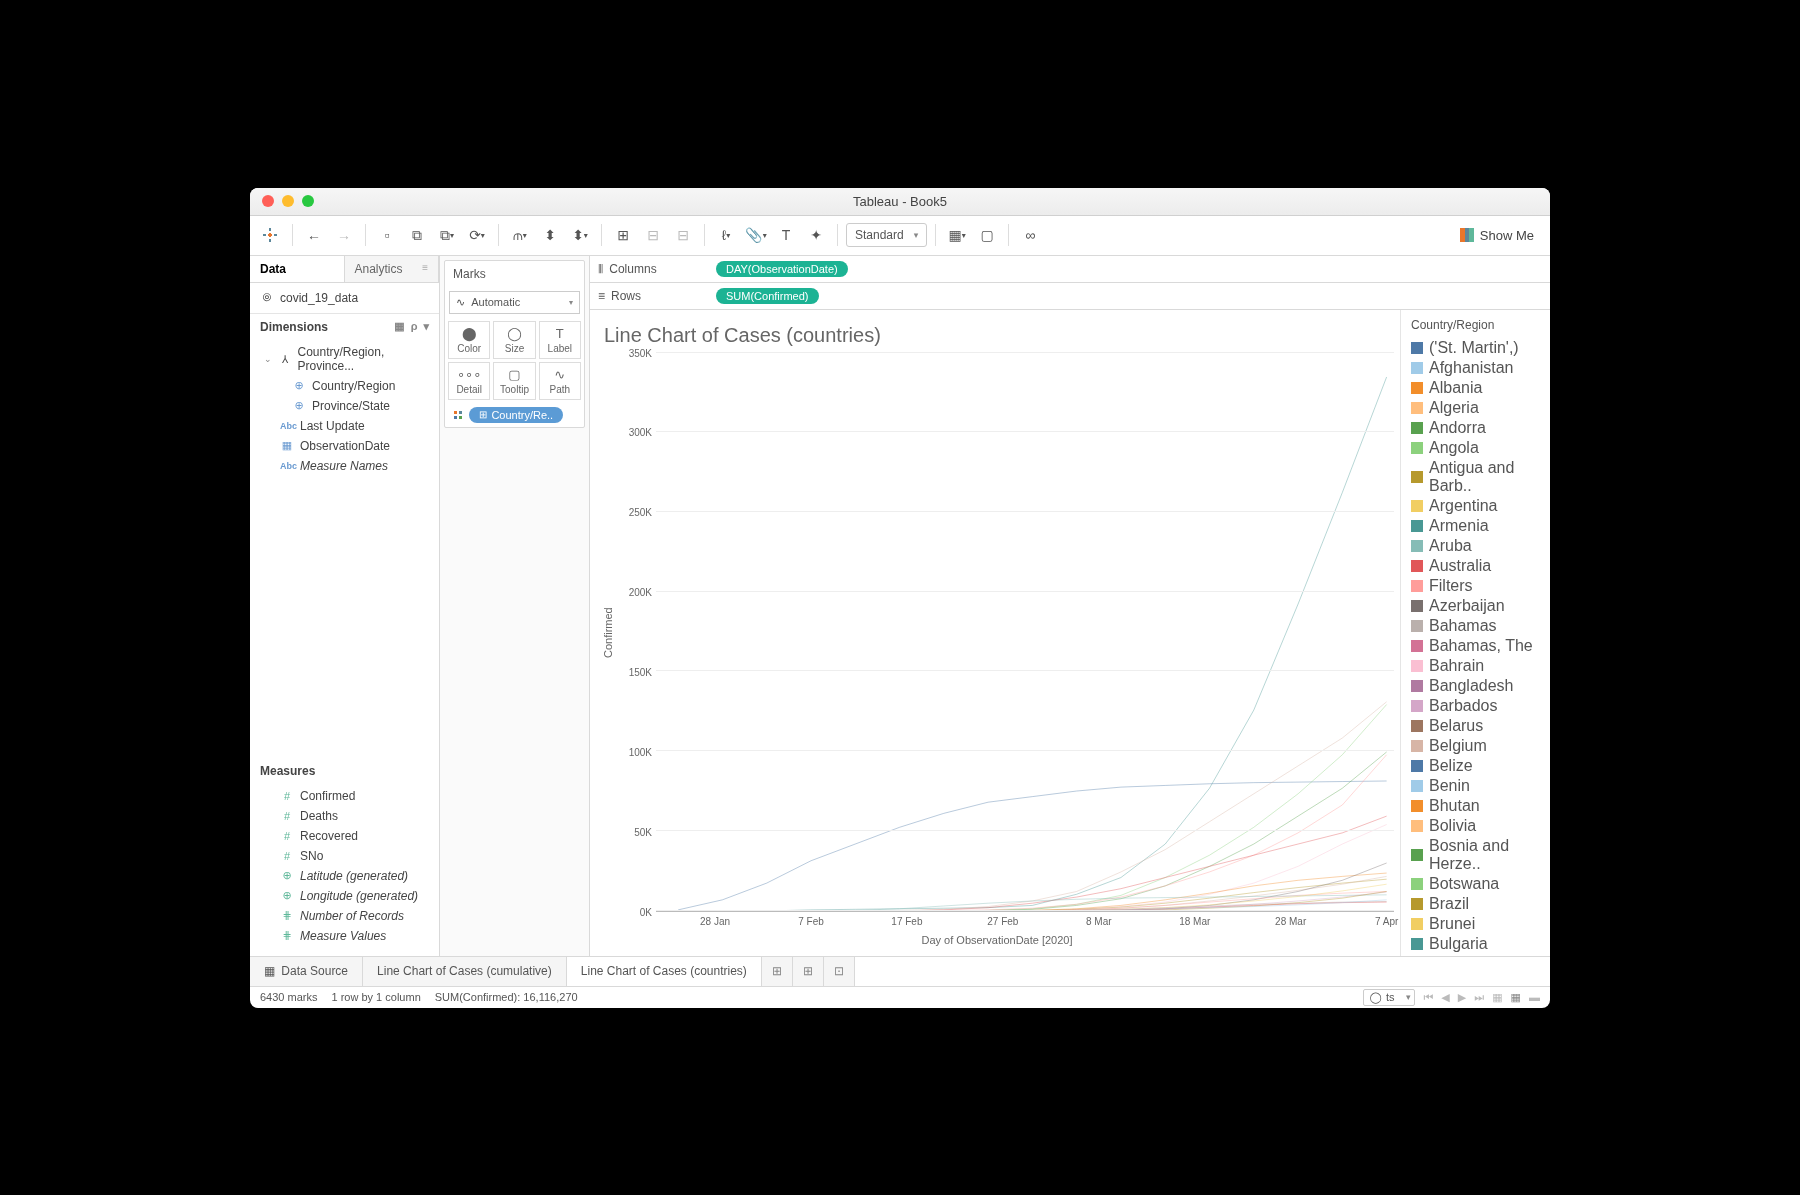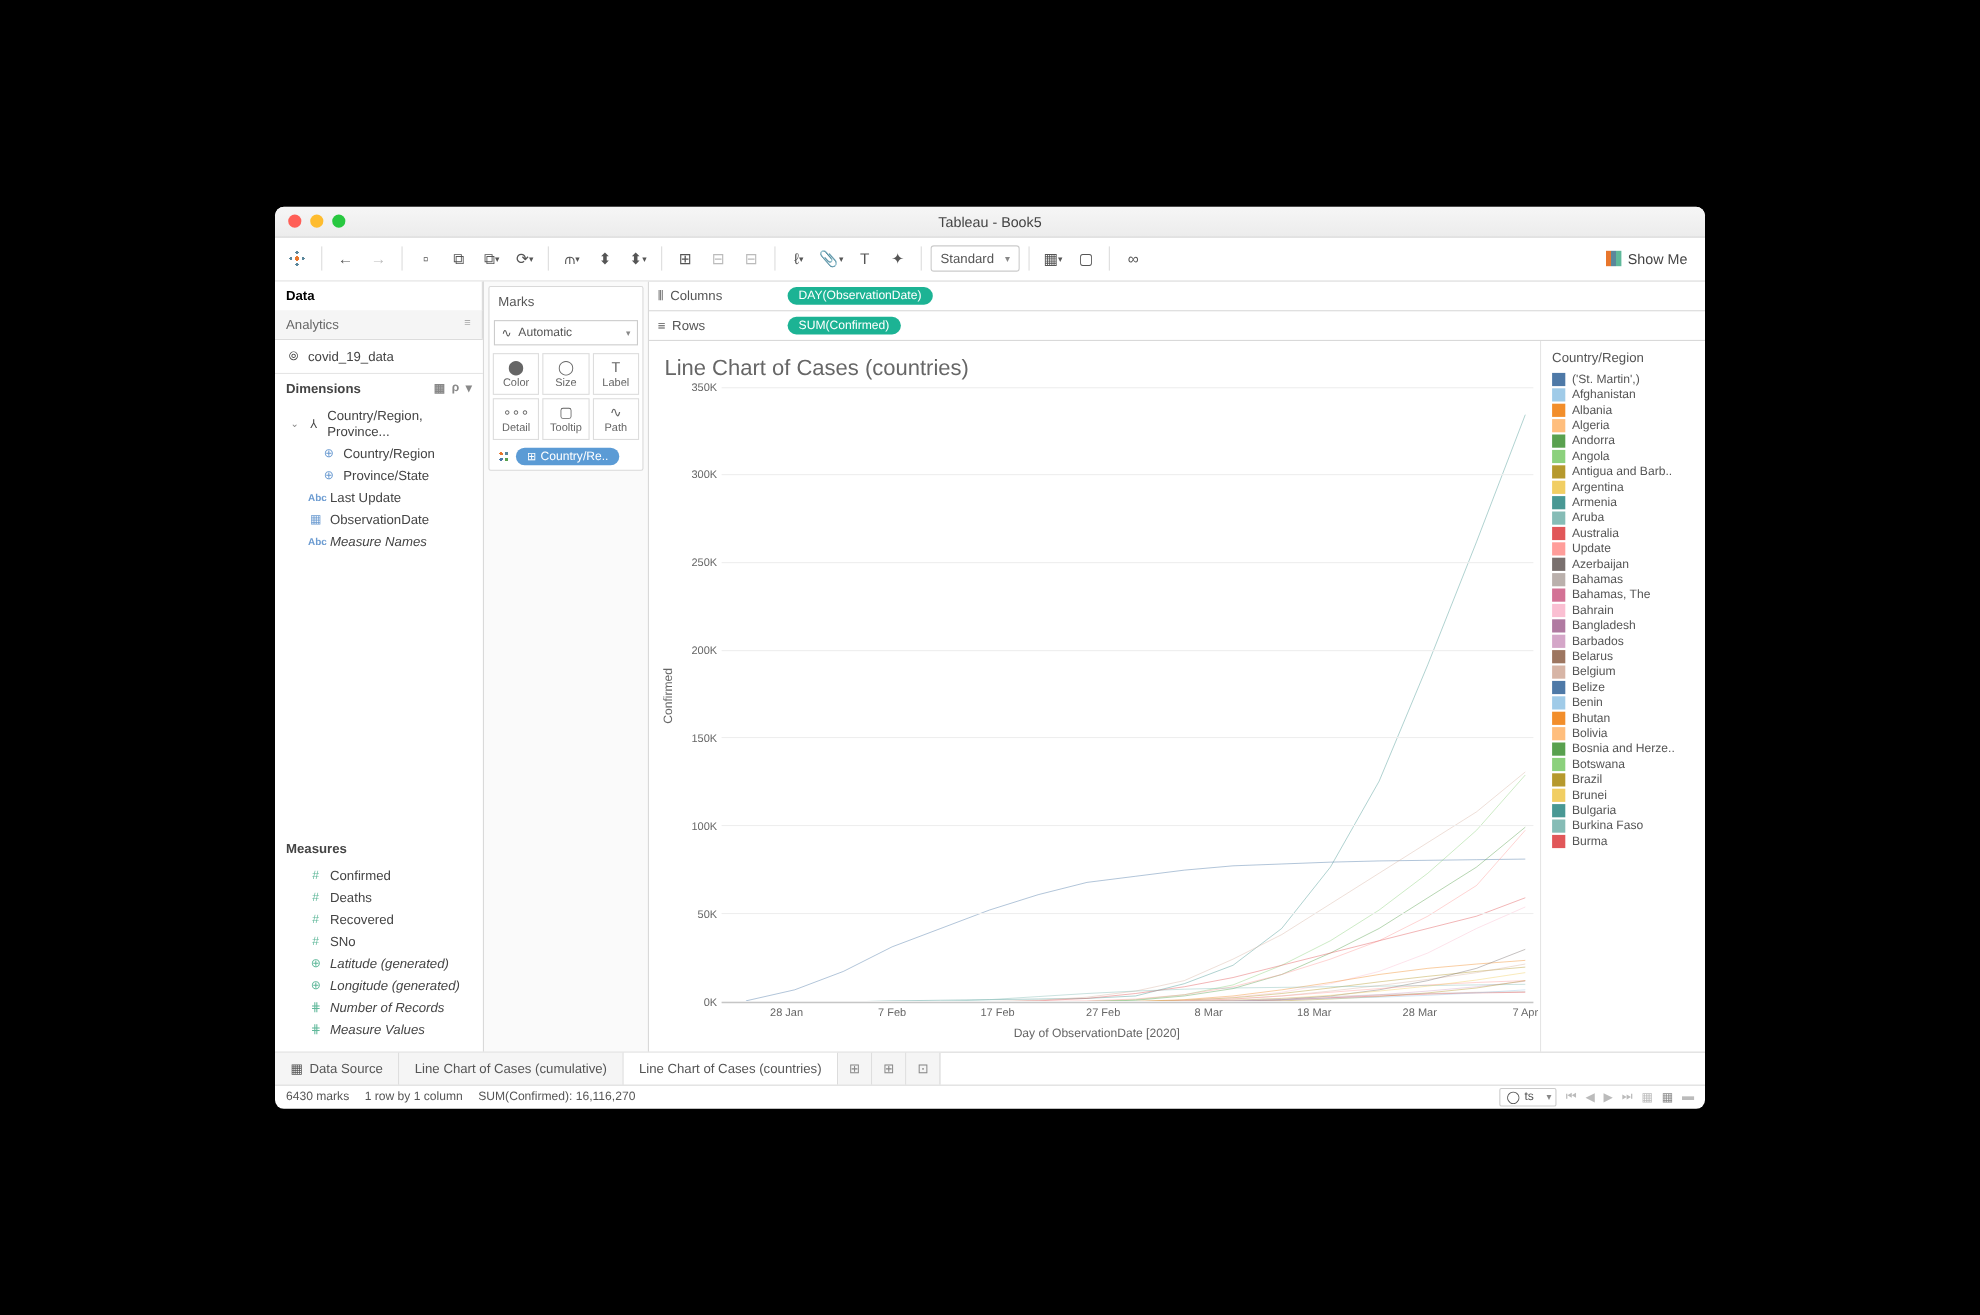--- a/index.html
+++ b/index.html
@@ -11,21 +11,21 @@
 .tb-red{background:#ff5f57;}.tb-yellow{background:#febc2e;}.tb-green{background:#28c840;}
 .tb-title{position:absolute;left:50%;transform:translateX(-50%);font-size:13px;color:#444;}
 .toolbar{height:40px;border-bottom:1px solid #d9d9d9;display:flex;align-items:center;padding:0 6px;gap:4px;}
 .tbtn{width:26px;height:26px;display:flex;align-items:center;justify-content:center;border-radius:3px;color:#555;font-size:14px;}
 .tsep{width:1px;height:22px;background:#ddd;margin:0 4px;}
 .tdrop{border:1px solid #ccc;border-radius:3px;height:24px;display:flex;align-items:center;padding:0 8px;font-size:12px;gap:10px;color:#555;}
 .logo{width:28px;height:28px;background:radial-gradient(circle at 50% 50%,#e8762c 2px,transparent 2px),radial-gradient(circle at 30% 50%,#5b879b 1.5px,transparent 1.5px),radial-gradient(circle at 70% 50%,#5b879b 1.5px,transparent 1.5px),radial-gradient(circle at 50% 30%,#5b879b 1.5px,transparent 1.5px),radial-gradient(circle at 50% 70%,#5b879b 1.5px,transparent 1.5px);border-radius:3px;}
 .showme{margin-left:auto;display:flex;align-items:center;gap:6px;font-size:13px;color:#444;padding-right:10px;}
 .main{flex:1;display:flex;min-height:0;}
 .leftcol{width:190px;border-right:1px solid #d9d9d9;display:flex;flex-direction:column;}
-.tabs{display:flex;border-bottom:1px solid #d9d9d9;flex-direction:column;}
+.tabs{display:flex;border-bottom:1px solid #d9d9d9;}
 .tab{flex:1;padding:6px 10px;font-size:12px;text-align:left;border-right:1px solid #d9d9d9;}
 .tab.active{font-weight:600;background:#fff;}
 .tab:not(.active){background:#f5f5f5;color:#666;}
 .dsrow{padding:8px 10px;display:flex;align-items:center;gap:6px;font-size:12px;color:#444;border-bottom:1px solid #e5e5e5;}
 .secthdr{padding:6px 10px;font-size:12px;font-weight:600;display:flex;align-items:center;color:#444;}
 .secthdr .icons{margin-left:auto;display:flex;gap:6px;color:#888;font-size:11px;}
 .fieldlist{padding:2px 0;}
 .field{display:flex;align-items:center;gap:6px;padding:3px 10px 3px 14px;font-size:12px;color:#444;}
 .field.indent2{padding-left:42px;}
 .ficon{width:14px;text-align:center;font-size:11px;}
@@ -55,21 +55,21 @@
 .viztitle{font-size:20px;color:#666;font-weight:300;padding:4px 0 6px 4px;}
 .yaxis-label{writing-mode:vertical-rl;transform:rotate(180deg);font-size:11px;color:#666;text-align:center;padding:0 2px;}
 .xaxis-label{font-size:11px;color:#666;text-align:center;padding:4px 0;}
 .plot{flex:1;position:relative;border-bottom:1px solid #bbb;}
 .gridline{position:absolute;left:0;right:0;border-top:1px solid #eee;}
 .ytick{position:absolute;right:100%;font-size:10px;color:#666;transform:translateY(-50%);padding-right:4px;white-space:nowrap;}
 .xtick{position:absolute;top:100%;font-size:10px;color:#666;transform:translateX(-50%);padding-top:4px;white-space:nowrap;}
 svg.lines{position:absolute;inset:0;width:100%;height:100%;}
 .legend{width:150px;border-left:1px solid #e5e5e5;padding:6px 4px;overflow:hidden;}
 .legtitle{font-size:12px;color:#555;padding:2px 6px 6px;}
-.legitem{display:flex;align-items:center;gap:6px;padding:1px 6px;font-size:11px;color:#555;}
+.legitem{display:flex;align-items:center;gap:6px;padding:1px 6px;font-size:16px;color:#555;}
 .legsw{width:12px;height:12px;flex-shrink:0;}
 .footer{height:30px;border-top:1px solid #d9d9d9;display:flex;align-items:center;font-size:12px;}
 .ftab{padding:0 14px;height:100%;display:flex;align-items:center;border-right:1px solid #d9d9d9;color:#555;background:#f5f5f5;}
 .ftab.active{background:#fff;font-weight:400;}
 .ftab.icon{padding:0 10px;color:#888;}
 .status{height:22px;border-top:1px solid #d9d9d9;display:flex;align-items:center;font-size:11px;color:#555;padding:0 10px;gap:14px;}
 .status-right{margin-left:auto;display:flex;align-items:center;gap:8px;}
 .userdrop{border:1px solid #ccc;padding:1px 20px 1px 6px;border-radius:2px;display:flex;align-items:center;gap:4px;position:relative;}
 .userdrop::after{content:"▾";position:absolute;right:4px;font-size:9px;color:#888;}
 .centercol{flex:1;display:flex;flex-direction:column;min-width:0;}
@@ -394,21 +394,21 @@
               <div class="legitem">
                 <span class="legsw" style="background:#86bcb6"></span>
                 <span>Aruba</span>
               </div>
               <div class="legitem">
                 <span class="legsw" style="background:#e15759"></span>
                 <span>Australia</span>
               </div>
               <div class="legitem">
                 <span class="legsw" style="background:#ff9d9a"></span>
-                <span>Update</span>
+                <span>Filters</span>
               </div>
               <div class="legitem">
                 <span class="legsw" style="background:#79706e"></span>
                 <span>Azerbaijan</span>
               </div>
               <div class="legitem">
                 <span class="legsw" style="background:#bab0ac"></span>
                 <span>Bahamas</span>
               </div>
               <div class="legitem">

